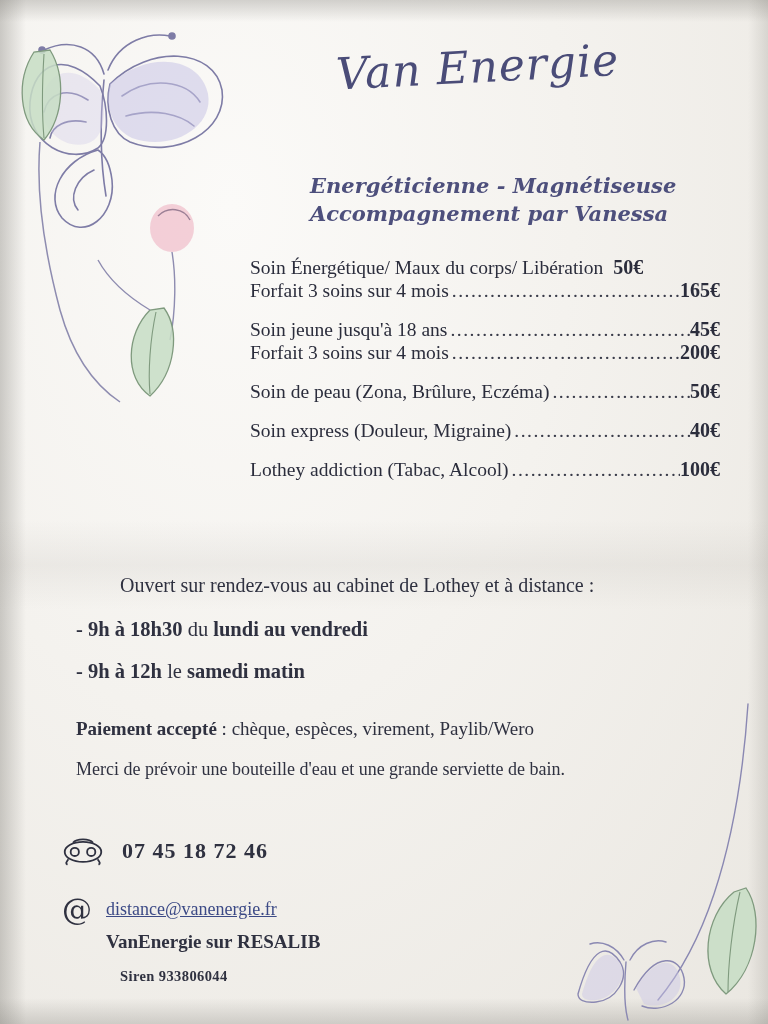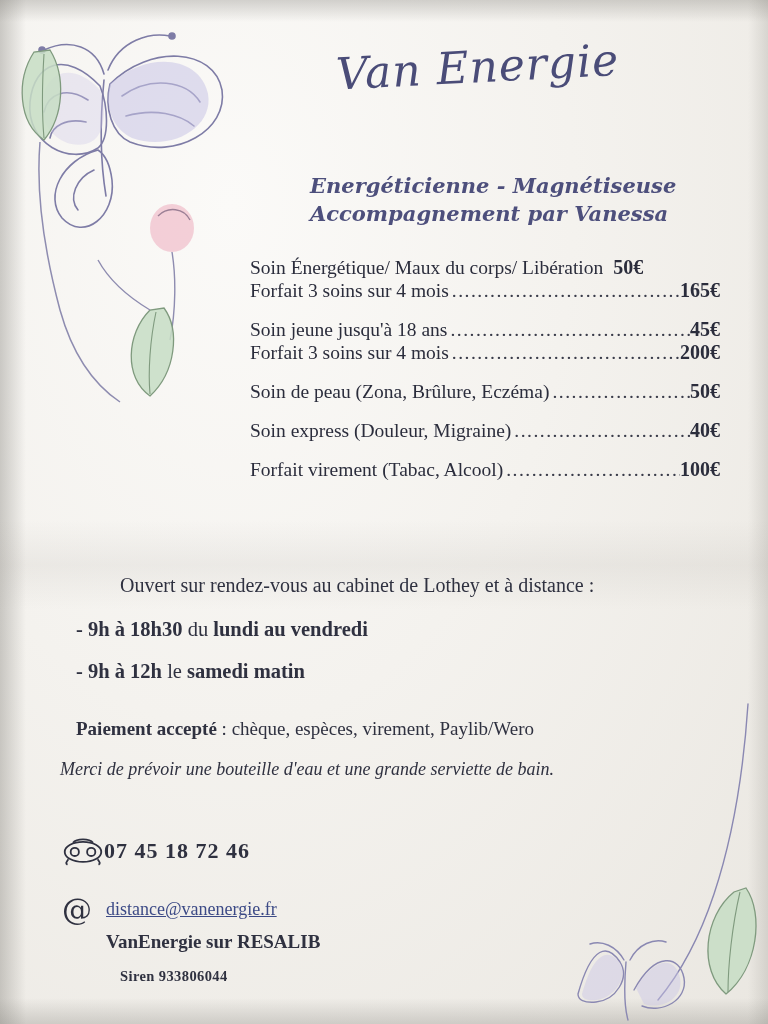--- a/index.html
+++ b/index.html
@@ -132,35 +132,35 @@
     position: absolute;
     left: 76px;
     top: 716px;
     width: 640px;
     font-size: 19px;
     line-height: 26px;
   }
   .payment b { font-weight: bold; }
   .note {
     position: absolute;
-    left: 60px;
+    left: 76px;
     top: 756px;
     width: 640px;
-    font-style: italic;
     font-size: 18px;
     line-height: 26px;
   }
 
   
   .phone-row {
     position: absolute;
     left: 62px;
     top: 836px;
     display: flex;
     align-items: center;
+    gap: 18px;
   }
   .phone-icon { width: 42px; height: 30px; }
   .phone-number {
     font-weight: bold;
     font-size: 22px;
     letter-spacing: 1px;
   }
   .mail-row {
     position: absolute;
     left: 62px;
@@ -338,21 +338,21 @@
     <div class="price-group">
       <div class="price-row">
         <span class="price-label">Soin express (Douleur, Migraine)</span>
         <span class="price-dots">................................................................</span>
         <span class="price-amount">40€</span>
       </div>
     </div>
 
     <div class="price-group">
       <div class="price-row">
-        <span class="price-label">Forfait virement (Tabac, Alcool)</span>
+        <span class="price-label">Lothey addiction (Tabac, Alcool)</span>
         <span class="price-dots">................................................................</span>
         <span class="price-amount">100€</span>
       </div>
     </div>
 
   </div>
 
   <div class="hours">
     <div class="hours-intro">Ouvert sur rendez-vous au cabinet de Lothey et à distance :</div>
     <div class="hours-line">

